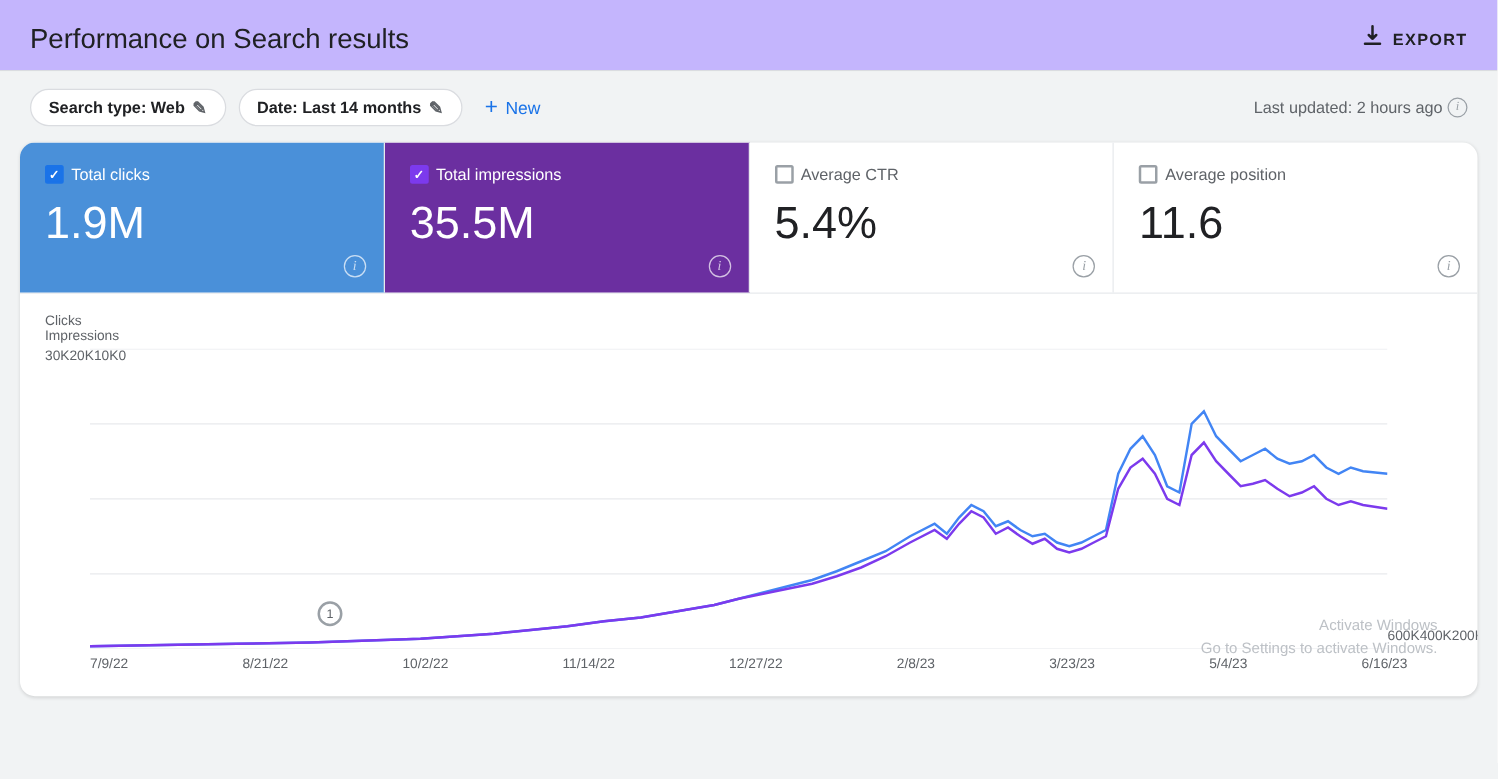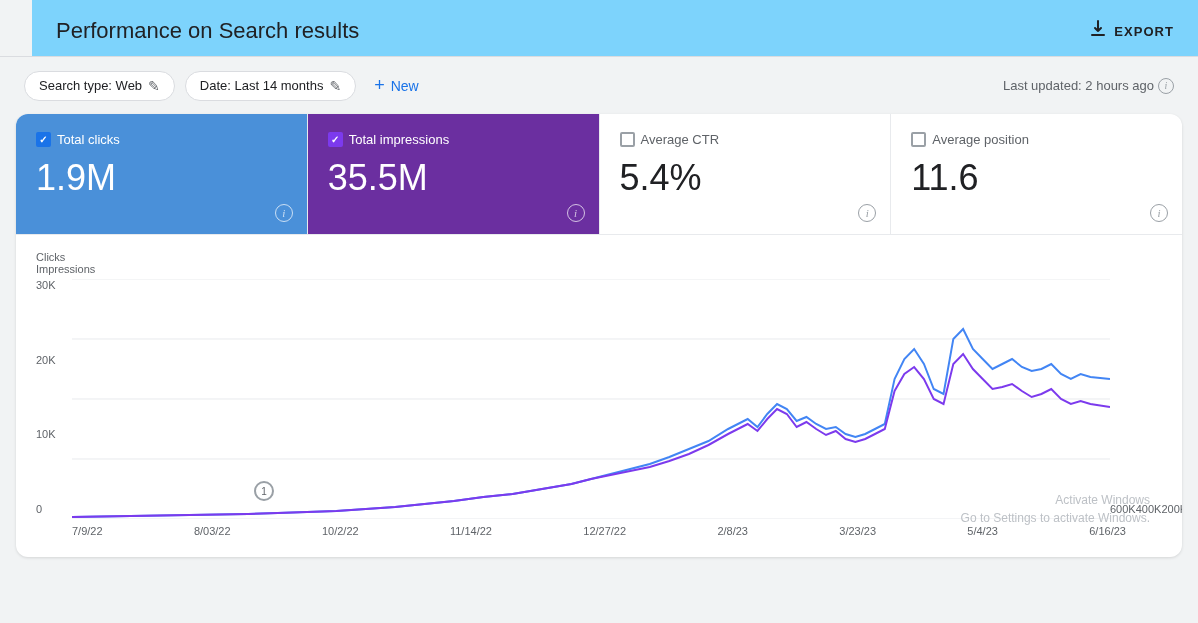--- a/index.html
+++ b/index.html
@@ -14,22 +14,21 @@
       width: 1198px;
       min-height: 623px;
       background: #f1f3f4;
       padding: 0;
     }
     .header {
       display: flex;
       align-items: center;
       justify-content: space-between;
       padding: 18px 24px 12px 24px;
-      background: #7dd3fc;
-      margin-left: 32px;
+      background: #c4b5fd;
     }
     .header-title {
       font-size: 22px;
       font-weight: 400;
       color: #202124;
     }
     .export-btn {
       display: flex;
       align-items: center;
       gap: 6px;
@@ -67,21 +66,21 @@
       display: flex;
       align-items: center;
       gap: 6px;
       background: #fff;
       border: 1px solid #dadce0;
       border-radius: 24px;
       padding: 6px 14px;
       font-size: 13px;
       color: #202124;
       cursor: pointer;
-      font-weight: 400;
+      font-weight: 700;
     }
     .filter-chip .edit-icon {
       font-size: 14px;
       color: #5f6368;
     }
     .new-btn {
       display: flex;
       align-items: center;
       gap: 6px;
       font-size: 14px;
@@ -242,21 +241,21 @@
       text-align: right;
       line-height: 1.5;
     }
     .chart-wrapper {
       position: relative;
       display: flex;
       flex-direction: row;
     }
     .y-axis-container-left {
       display: flex;
-      flex-direction: column;
+      flex-direction: row;
       justify-content: space-between;
       height: 240px;
       width: 36px;
       padding-bottom: 4px;
     }
     .y-axis-container-right {
       display: flex;
       flex-direction: row;
       justify-content: space-between;
       height: 240px;
@@ -534,21 +533,21 @@
           <div class="y-axis-container-right">
             <span class="y-label">600K</span>
             <span class="y-label">400K</span>
             <span class="y-label">200K</span>
             <span class="y-label">0</span>
           </div>
         </div>
 
         <div style="display:flex; justify-content:space-between; margin-top:6px; padding: 0 36px 0 36px; text-align: right;">
           <span class="x-label">7/9/22</span>
-          <span class="x-label">8/03/22</span>
+          <span class="x-label">8/21/22</span>
           <span class="x-label">10/2/22</span>
           <span class="x-label">11/14/22</span>
           <span class="x-label">12/27/22</span>
           <span class="x-label">2/8/23</span>
           <span class="x-label">3/23/23</span>
           <span class="x-label">5/4/23</span>
           <span class="x-label">6/16/23</span>
         </div>
 
         <div class="watermark">

